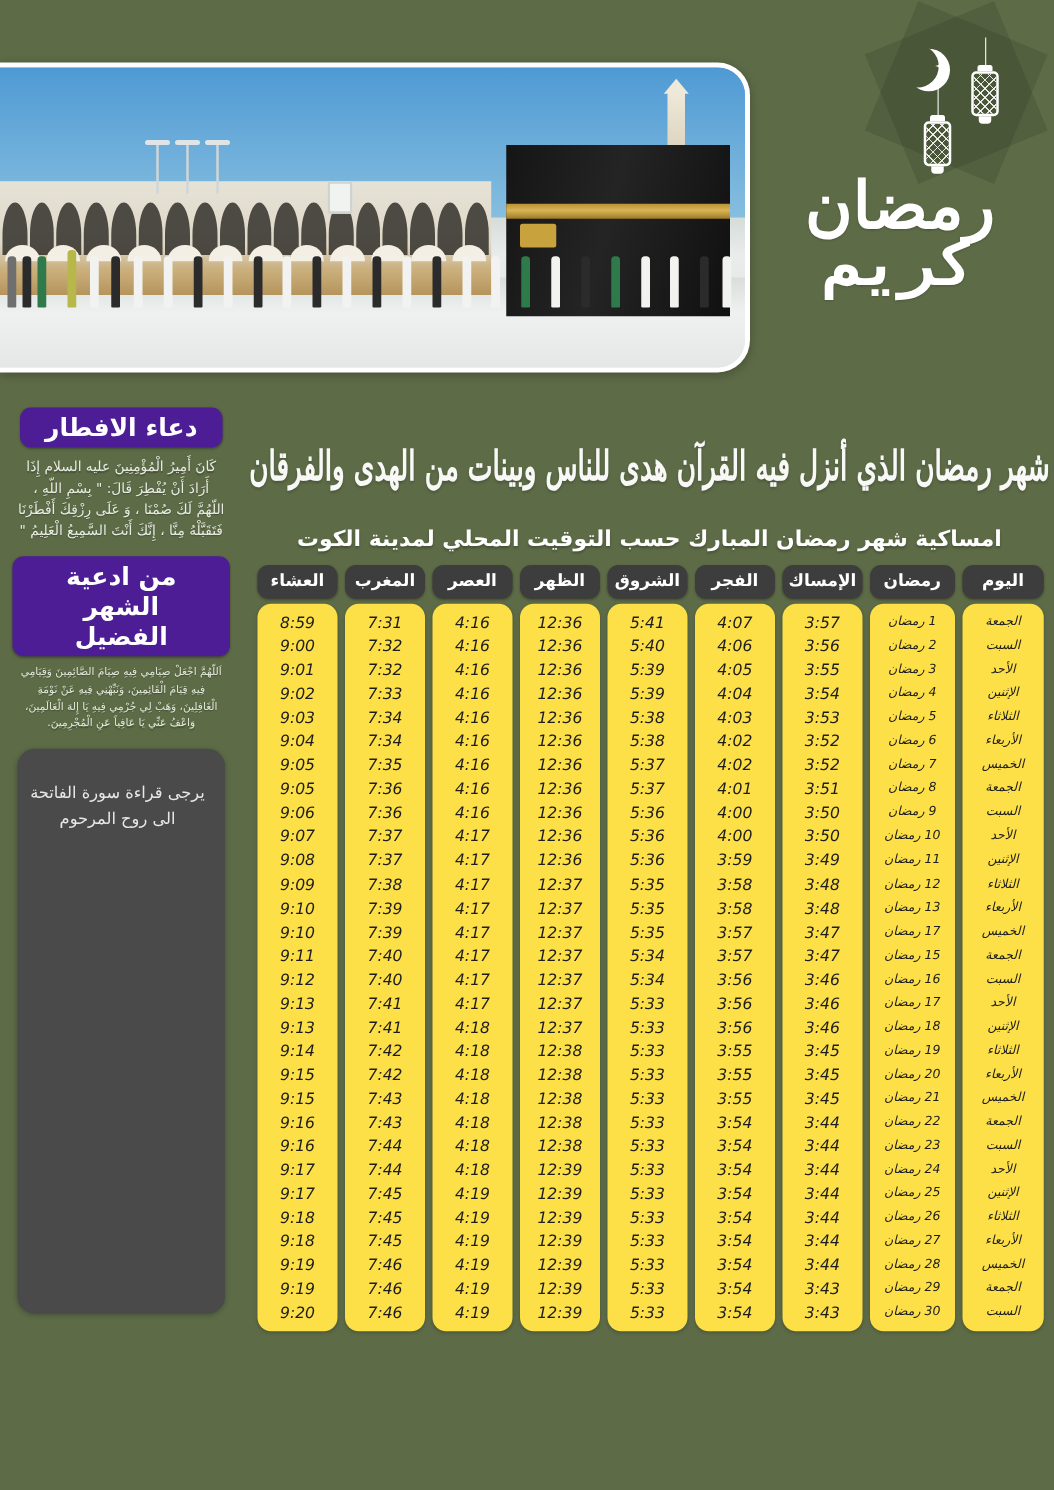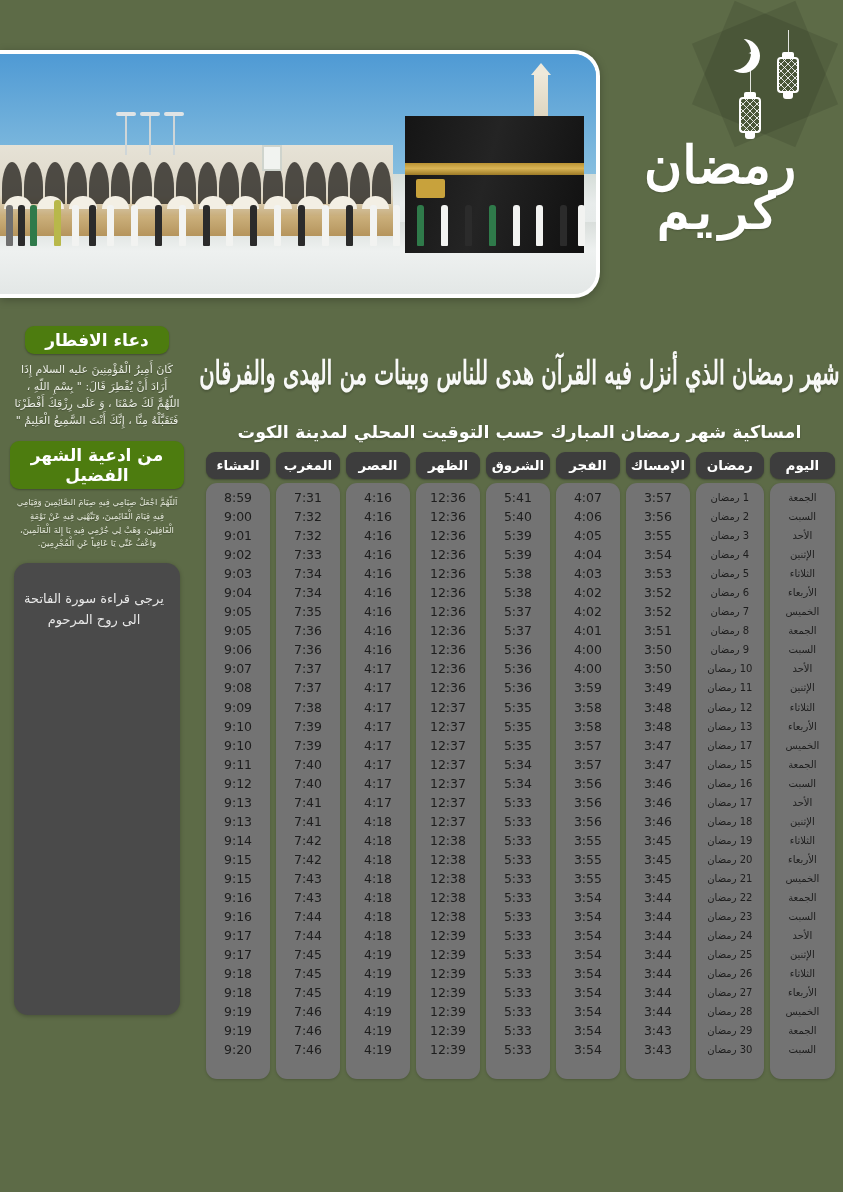--- a/index.html
+++ b/index.html
@@ -240,23 +240,23 @@
   
   .sidebar {
     position: absolute;
     left: 0; top: 322px;
     width: 196px;
     padding: 4px 12px 0 10px;
     text-align: center;
   }
   .pill-heading {
     display: inline-block;
-    background: #4d7c0f;
+    background: #4c1d95;
     color: #ffffff;
-    font-size: 17px;
+    font-size: 20px;
     font-weight: 700;
     padding: 4px 20px;
     border-radius: 9px;
     box-shadow: 0 1px 2px rgba(0,0,0,.3);
     margin-bottom: 7px;
   }
   .dua-text {
     color: #e9ece3;
     font-size: 11px;
     line-height: 1.55;
@@ -345,24 +345,25 @@
     color: #ffffff;
     font-size: 13.5px;
     font-weight: 700;
     text-align: center;
     padding: 5px 0 6px 0;
     border-radius: 9px;
     box-shadow: 0 1px 2px rgba(0,0,0,.3);
     margin-bottom: 4px;
   }
   .col-body {
-    background: #737373;
+    background: #fde047;
     border-radius: 11px;
-    padding: 5px 0 20px 0;
+    padding: 5px 0 6px 0;
     box-shadow: 0 1px 3px rgba(0,0,0,.18);
+    font-style: italic;
   }
   .cell {
     height: 19.05px;
     line-height: 19.05px;
     text-align: center;
     font-size: 12.5px;
     color: #1d1d1d;
     direction: ltr;
   }
   .col-day .cell, .col-month .cell {

